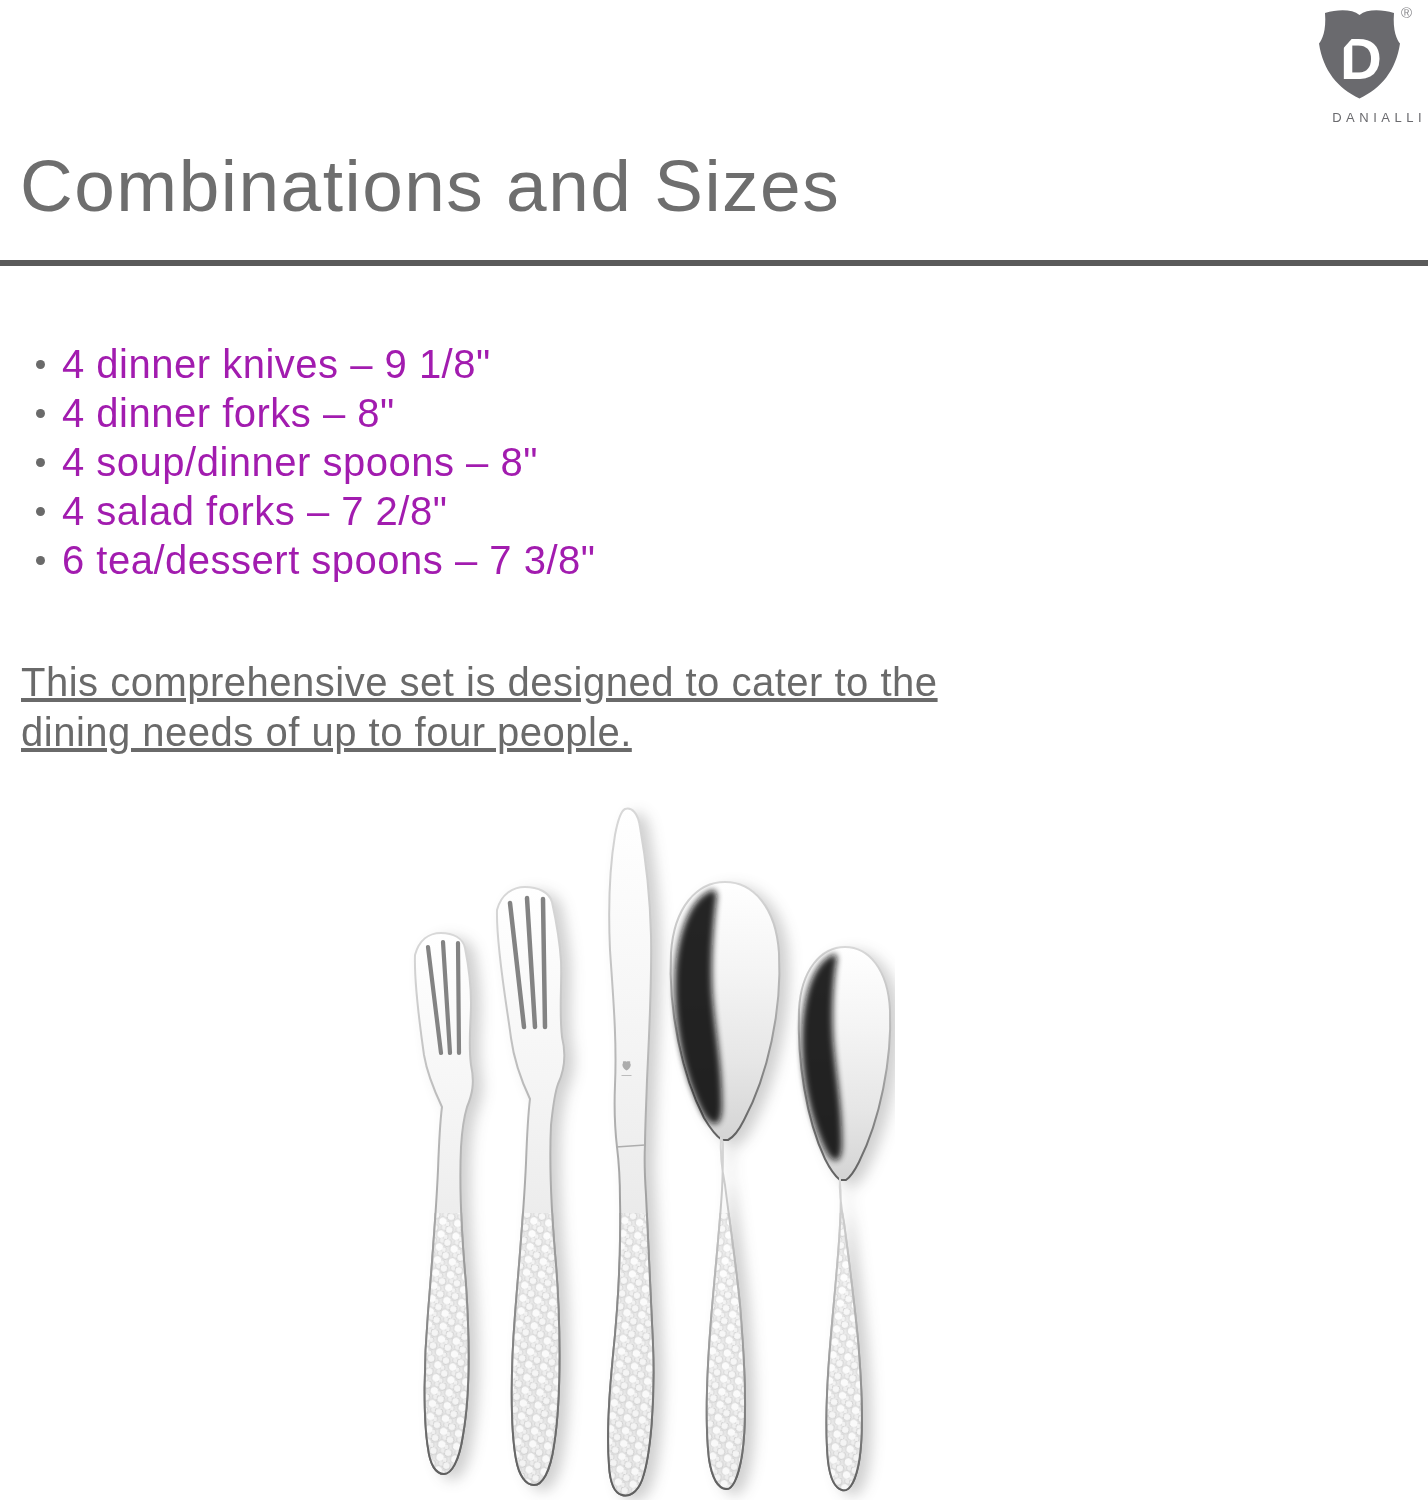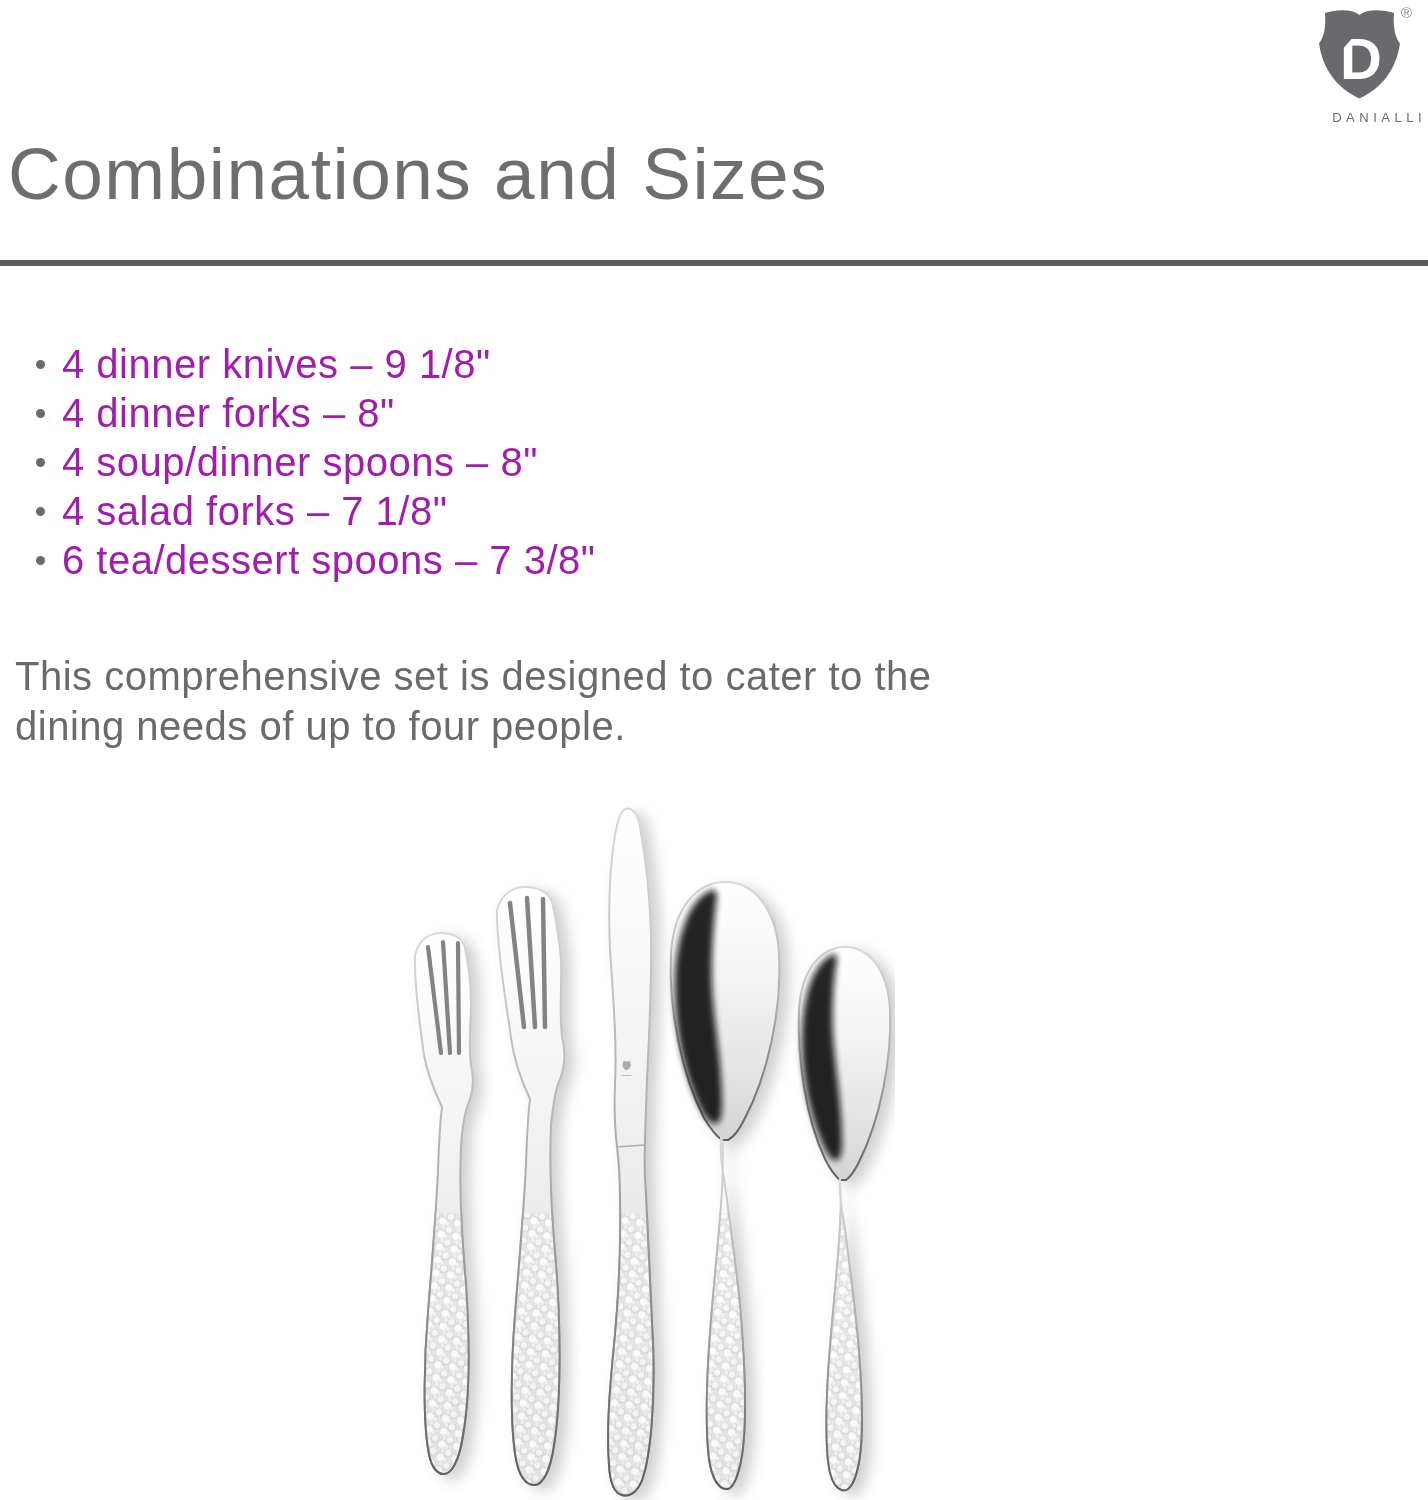--- a/index.html
+++ b/index.html
@@ -6,34 +6,34 @@
   .page{position:relative;width:1428px;height:1500px;background:#ffffff;overflow:hidden;
         font-family:"Liberation Sans",sans-serif;}
 
   
   .brand-shield{position:absolute;left:1316px;top:8px;width:87px;height:92px;}
   .brand-reg{position:absolute;left:1401px;top:4px;font-size:15px;color:#8a8a8e;}
   .brand-wordmark{position:absolute;right:2px;top:110px;font-size:13px;letter-spacing:4.5px;
         color:#6a6a6e;white-space:nowrap;}
 
   
-  .page-title{position:absolute;left:4px;top:133px;margin:4px;font-size:73px;font-weight:400;
+  .page-title{position:absolute;left:4px;top:133px;margin:16px;font-size:73px;font-weight:400;
         color:#6e6e6e;letter-spacing:1.5px;line-height:1;white-space:nowrap;}
   .divider{position:absolute;left:0;top:260px;width:1428px;height:6px;background:#5a5a5a;}
 
   
   .spec-list{position:absolute;left:36px;top:340px;margin:0;padding:0;list-style:none;}
   .spec-item{display:flex;align-items:center;height:49px;color:#a21caf;font-size:40px;
         letter-spacing:0.5px;white-space:nowrap;}
   .bullet-dot{width:9px;height:9px;border-radius:50%;background:#6a6a6a;margin-right:17px;
         flex:0 0 auto;}
 
   
-  .description{position:absolute;left:5px;top:641px;margin:10px;width:930px;font-size:40px;
-        line-height:50px;color:#6a6a6a;letter-spacing:0.5px;}
+  .description{position:absolute;left:5px;top:641px;margin:16px;width:930px;font-size:40px;
+        line-height:50px;color:#6a6a6a;letter-spacing:0.5px;text-decoration:underline;}
 
   
   .product-image{position:absolute;left:370px;top:795px;width:525px;height:705px;}
   .u{filter:drop-shadow(9px 5px 7px rgba(40,40,40,.22));}
 </style>
 </head>
 <body>
 
 <div class="page">
 
@@ -60,21 +60,21 @@
     <li class="spec-item">
       <span class="bullet-dot"></span>
       <span>4 dinner forks – 8"</span>
       </li>
     <li class="spec-item">
       <span class="bullet-dot"></span>
       <span>4 soup/dinner spoons – 8"</span>
       </li>
     <li class="spec-item">
       <span class="bullet-dot"></span>
-      <span>4 salad forks – 7 1/8"</span>
+      <span>4 salad forks – 7 2/8"</span>
       </li>
     <li class="spec-item">
       <span class="bullet-dot"></span>
       <span>6 tea/dessert spoons – 7 3/8"</span>
       </li>
   </ul>
 
   <p class="description">This comprehensive set is designed to cater to the dining needs of up to four people.</p>
 
   <svg class="product-image" viewBox="0 0 525 705">

